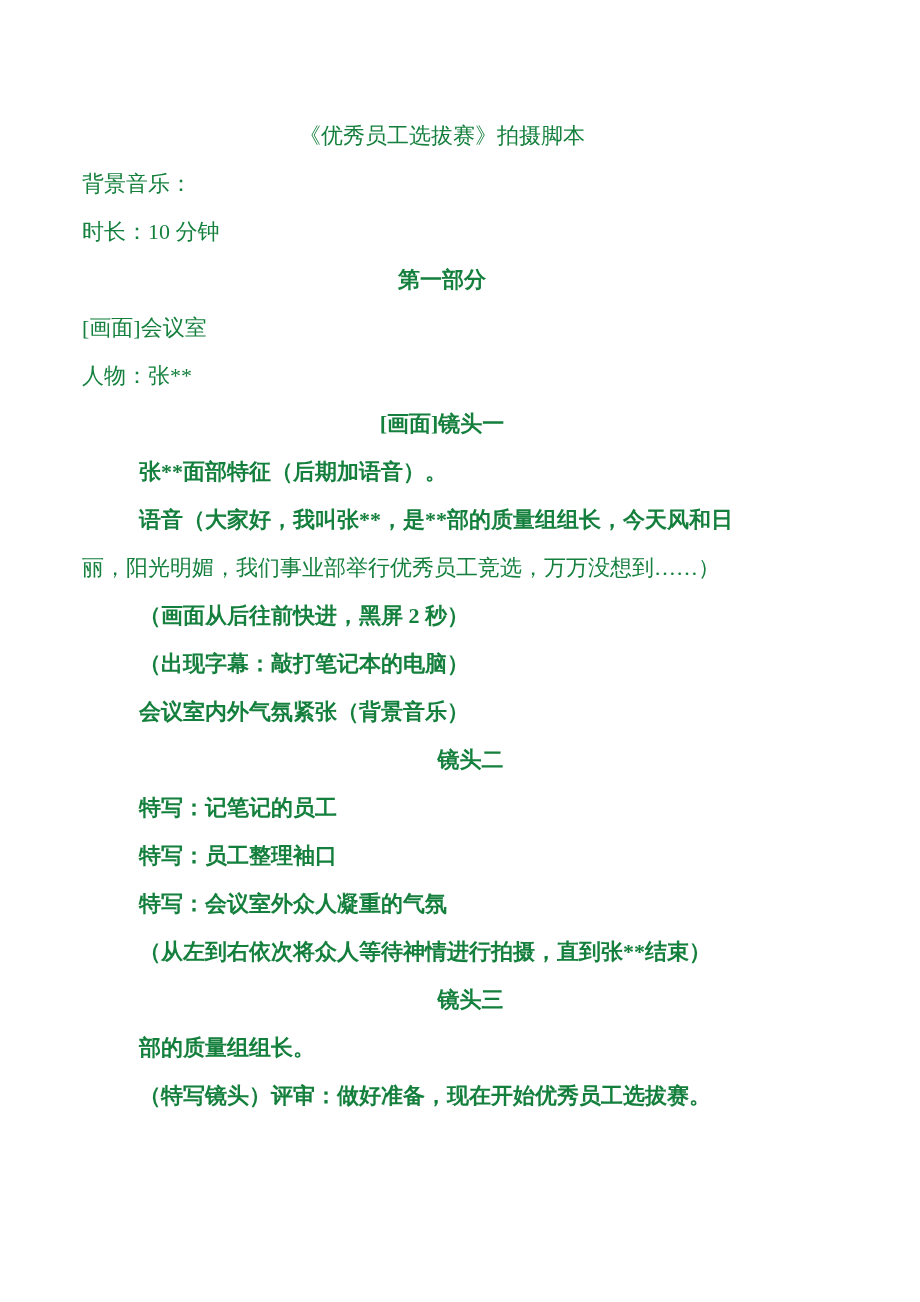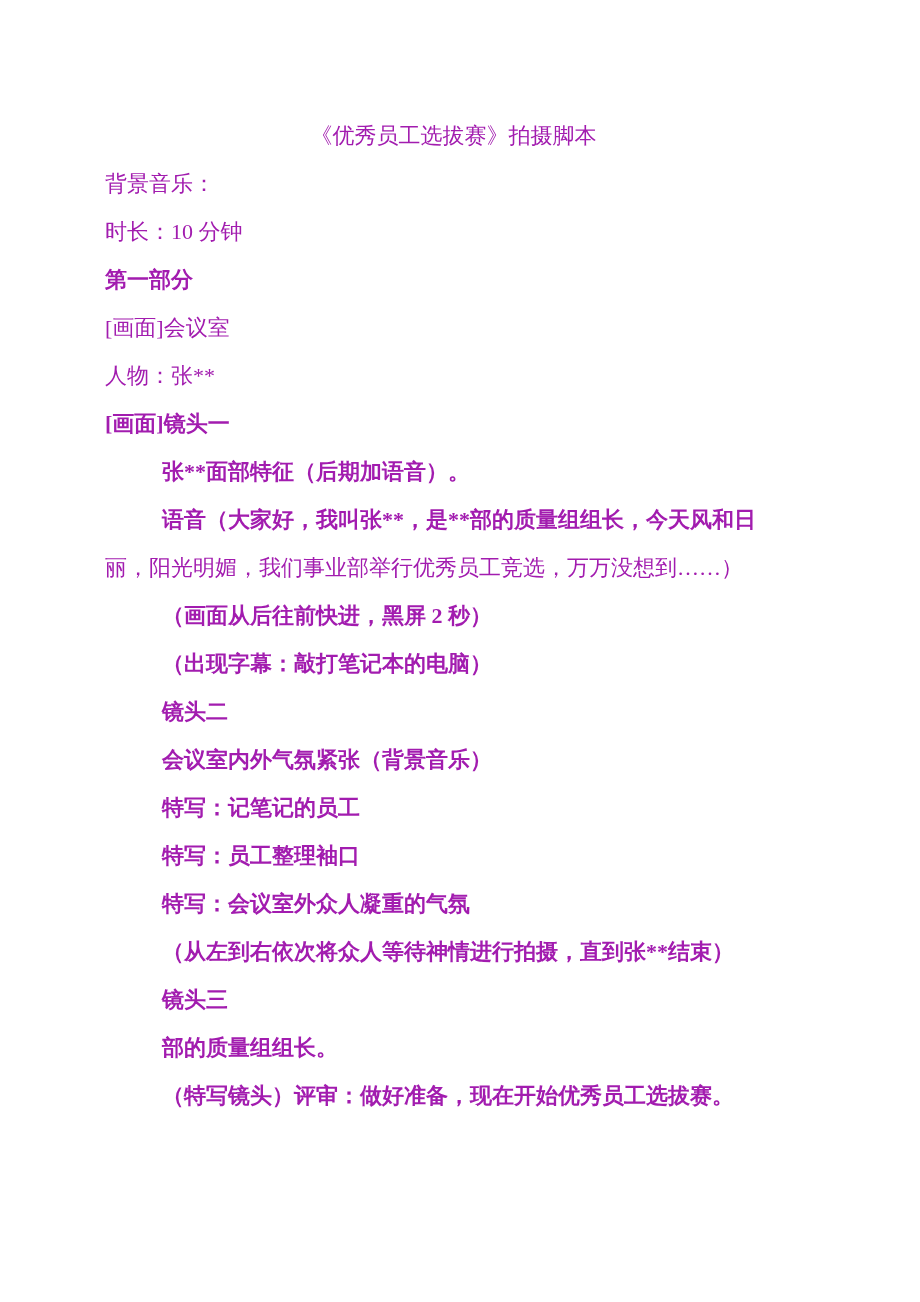--- a/index.html
+++ b/index.html
@@ -5,34 +5,34 @@
   html, body {
     margin: 0;
     padding: 0;
     background: #ffffff;
   }
   .page {
     position: relative;
     width: 920px;
     height: 1302px;
     box-sizing: border-box;
-    padding: 112px 118px 0 105px;
+    padding: 112px 118px 0 82px;
     background: #ffffff;
     font-family: "Liberation Serif", "DejaVu Serif", serif;
     font-size: 22px;
-    color: #a21caf;
+    color: #15803d;
   }
   .line {
     margin: 0;
     height: 48px;
     line-height: 48px;
     white-space: nowrap;
   }
   .center { text-align: center; }
-  .bold   { font-weight: 700; }
+  .bold   { font-weight: 700; text-align: center; }
   .indent { padding-left: 57px; font-weight: bold; }
 </style>
 </head>
 <body>
 
 <div class="page">
 
   <p class="line center">《优秀员工选拔赛》拍摄脚本</p>
 
   <p class="line">背景音乐：</p>
@@ -50,23 +50,23 @@
   <p class="line indent">张**面部特征（后期加语音）。</p>
 
   <p class="line indent">语音（大家好，我叫张**，是**部的质量组组长，今天风和日</p>
 
   <p class="line">丽，阳光明媚，我们事业部举行优秀员工竞选，万万没想到……）</p>
 
   <p class="line indent">（画面从后往前快进，黑屏 2 秒）</p>
 
   <p class="line indent">（出现字幕：敲打笔记本的电脑）</p>
 
+  <p class="line indent">会议室内外气氛紧张（背景音乐）</p>
+
   <p class="line bold indent">镜头二</p>
-
-  <p class="line indent">会议室内外气氛紧张（背景音乐）</p>
 
 
   <p class="line indent">特写：记笔记的员工</p>
 
   <p class="line indent">特写：员工整理袖口</p>
 
   <p class="line indent">特写：会议室外众人凝重的气氛</p>
 
   <p class="line indent">（从左到右依次将众人等待神情进行拍摄，直到张**结束）</p>
 

